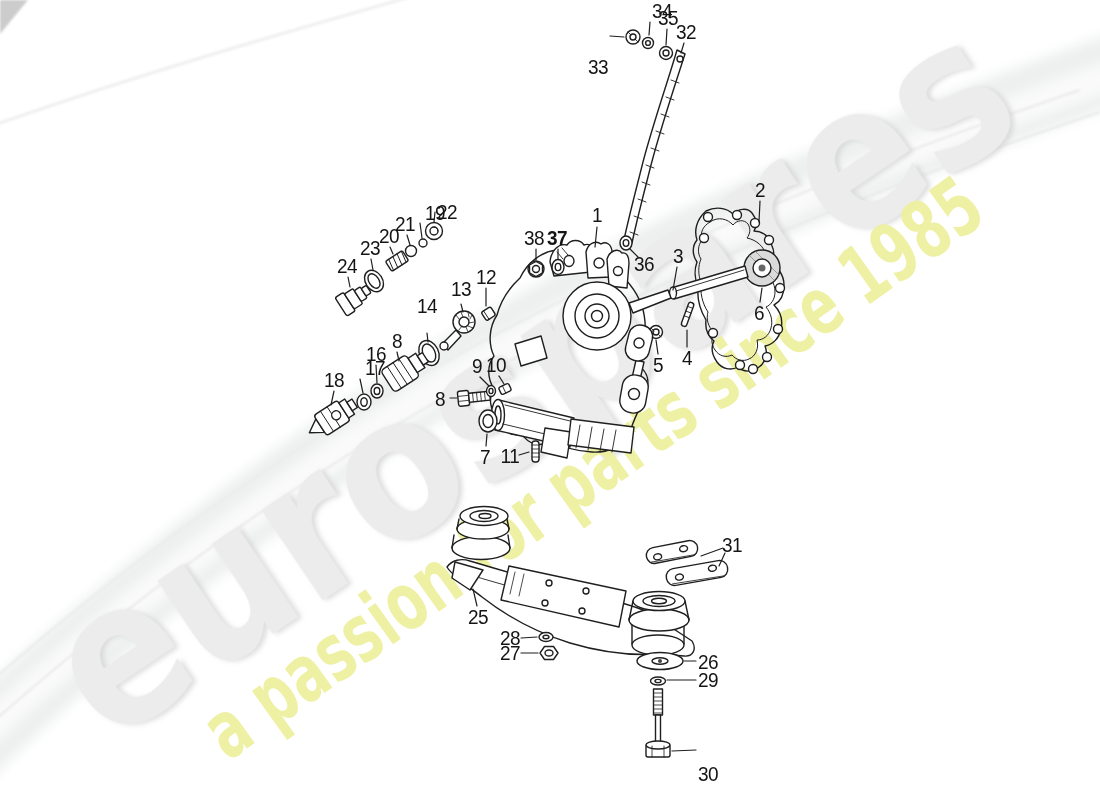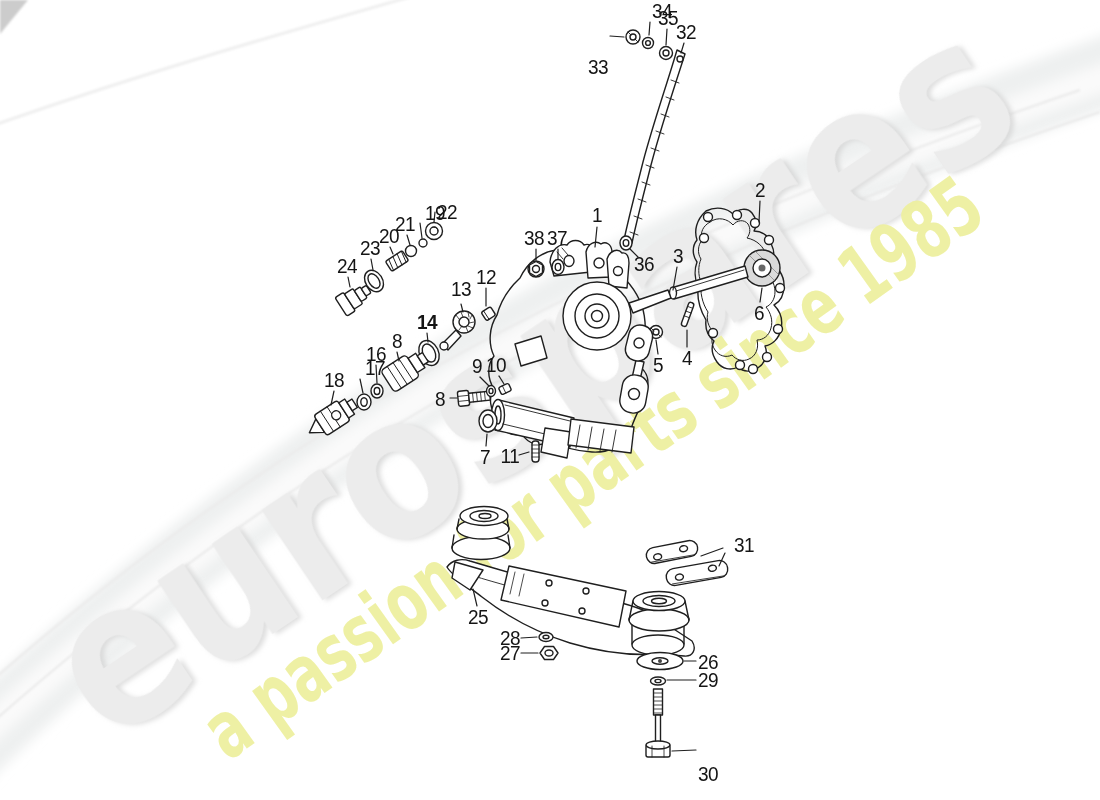--- a/index.html
+++ b/index.html
@@ -399,39 +399,39 @@
       <div class="part-label" style="left: 687px; top: 358px;">4</div>
       <div class="part-label" style="left: 658px; top: 365px;">5</div>
       <div class="part-label" style="left: 759px; top: 313px;">6</div>
       <div class="part-label" style="left: 485px; top: 457px;">7</div>
       <div class="part-label" style="left: 440px; top: 399px;">8</div>
       <div class="part-label" style="left: 477px; top: 366px;">9</div>
       <div class="part-label" style="left: 496px; top: 365px;">10</div>
       <div class="part-label" style="left: 510px; top: 456px;">11</div>
       <div class="part-label" style="left: 486px; top: 277px;">12</div>
       <div class="part-label" style="left: 461px; top: 289px;">13</div>
-      <div class="part-label" style="left: 427px; top: 322px; font-weight: bold;">14</div>
+      <div class="part-label" style="left: 427px; top: 306px;">14</div>
       <div class="part-label" style="left: 397px; top: 341px;">8</div>
       <div class="part-label" style="left: 376px; top: 354px;">16</div>
       <div class="part-label" style="left: 375px; top: 368px;">17</div>
       <div class="part-label" style="left: 334px; top: 380px;">18</div>
       <div class="part-label" style="left: 435px; top: 213px;">19</div>
       <div class="part-label" style="left: 389px; top: 236px;">20</div>
       <div class="part-label" style="left: 405px; top: 224px;">21</div>
       <div class="part-label" style="left: 419px; top: 212px; margin-left: 28px;">22</div>
       <div class="part-label" style="left: 370px; top: 248px;">23</div>
       <div class="part-label" style="left: 347px; top: 266px;">24</div>
       <div class="part-label" style="left: 478px; top: 617px;">25</div>
       <div class="part-label" style="left: 708px; top: 662px;">26</div>
       <div class="part-label" style="left: 510px; top: 653px;">27</div>
       <div class="part-label" style="left: 510px; top: 638px;">28</div>
       <div class="part-label" style="left: 708px; top: 680px;">29</div>
       <div class="part-label" style="left: 708px; top: 750px; margin-top: 24px;">30</div>
-      <div class="part-label" style="left: 732px; top: 545px; margin-left: 12px;">31</div>
+      <div class="part-label" style="left: 732px; top: 545px;">31</div>
       <div class="part-label" style="left: 686px; top: 32px;">32</div>
       <div class="part-label" style="left: 598px; top: 35px; margin-top: 32px;">33</div>
       <div class="part-label" style="left: 650px; top: 11px; margin-left: 12px;">34</div>
       <div class="part-label" style="left: 668px; top: 18px; text-align: right;">35</div>
       <div class="part-label" style="left: 644px; top: 264px;">36</div>
-      <div class="part-label" style="left: 557px; top: 238px;">37</div>
+      <div class="part-label" style="left: 557px; top: 238px; font-weight: bold;">37</div>
       <div class="part-label" style="left: 534px; top: 238px;">38</div>
     </div>
 </div>
 
 </body></html>

